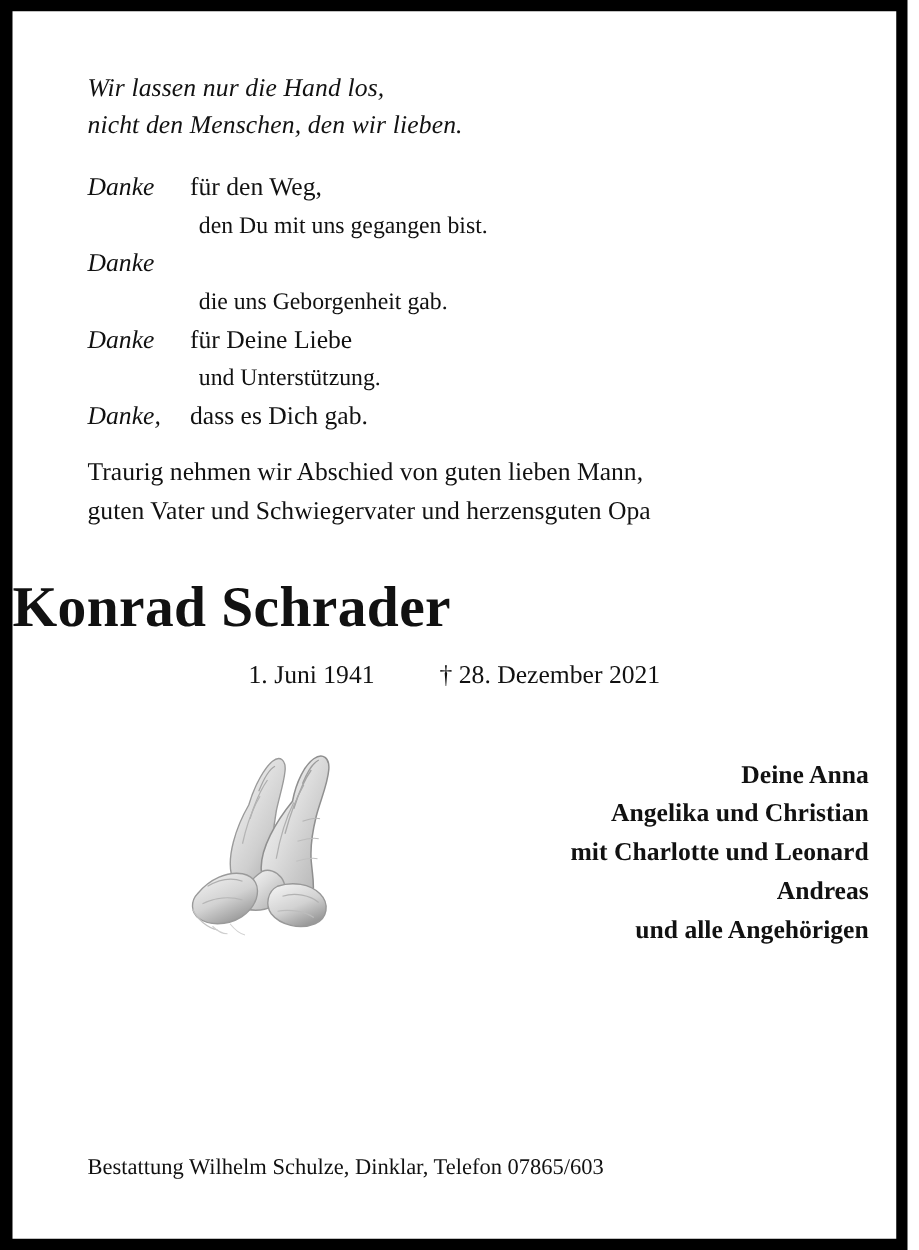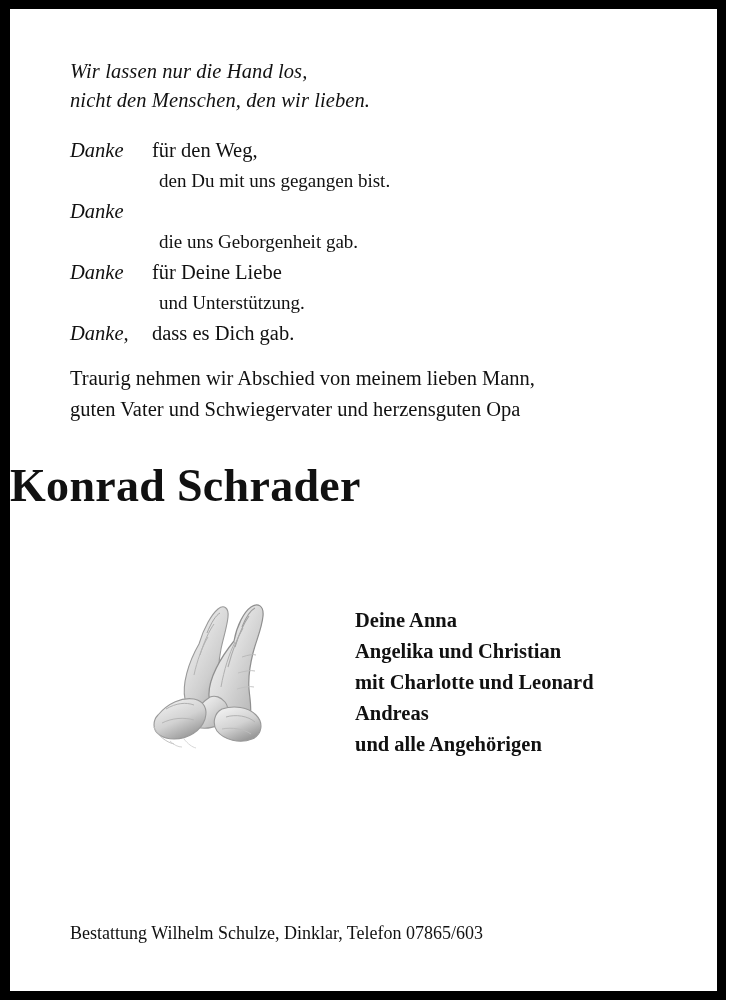--- a/index.html
+++ b/index.html
@@ -128,23 +128,24 @@
     height: 152px;
   }
   #hands-icon svg {
     display: block;
     width: 100%;
     height: 100%;
   }
 
   #family-block {
     position: absolute;
-    left: 345px;
+    left: 355px;
     top: 596px;
     width: 330px;
+    text-align: right;
   }
   .family-line {
     font-size: 20.5px;
     font-weight: bold;
     line-height: 31px;
     white-space: pre;
   }
 
   
   #service-block {
@@ -214,25 +215,26 @@
       <div class="danke-stanza">
         <div class="danke-row">
           <span class="danke-word">Danke,</span>
           <span class="danke-text">dass es Dich gab.</span>
         </div>
       </div>
 
     </div>
 
     <div id="announcement-block">
-      <div class="announcement-line">Traurig nehmen wir Abschied von meinem lieben Mann,</div>
+      <div class="announcement-line">Traurig nehmen wir Abschied von guten lieben Mann,</div>
       <div class="announcement-line">guten Vater und Schwiegervater und herzensguten Opa</div>
     </div>
 
     <div id="deceased-name">Konrad Schrader</div>
+    <div id="deceased-dates"><span>1. Juni 1941</span><span class="date-gap"></span><span>† 28. Dezember 2021</span></div>
 
     <div id="hands-icon">
       <svg viewBox="0 0 180 152" xmlns="http://www.w3.org/2000/svg" aria-hidden="true">
         <defs>
           <linearGradient id="handShade" x1="0" y1="0" x2="1" y2="1">
             <stop offset="0%" stop-color="#fdfdfd"></stop>
             <stop offset="45%" stop-color="#dcdcdc"></stop>
             <stop offset="100%" stop-color="#a9a9a9"></stop>
           </linearGradient>
           <linearGradient id="handShade2" x1="0.2" y1="0" x2="0.9" y2="1">

